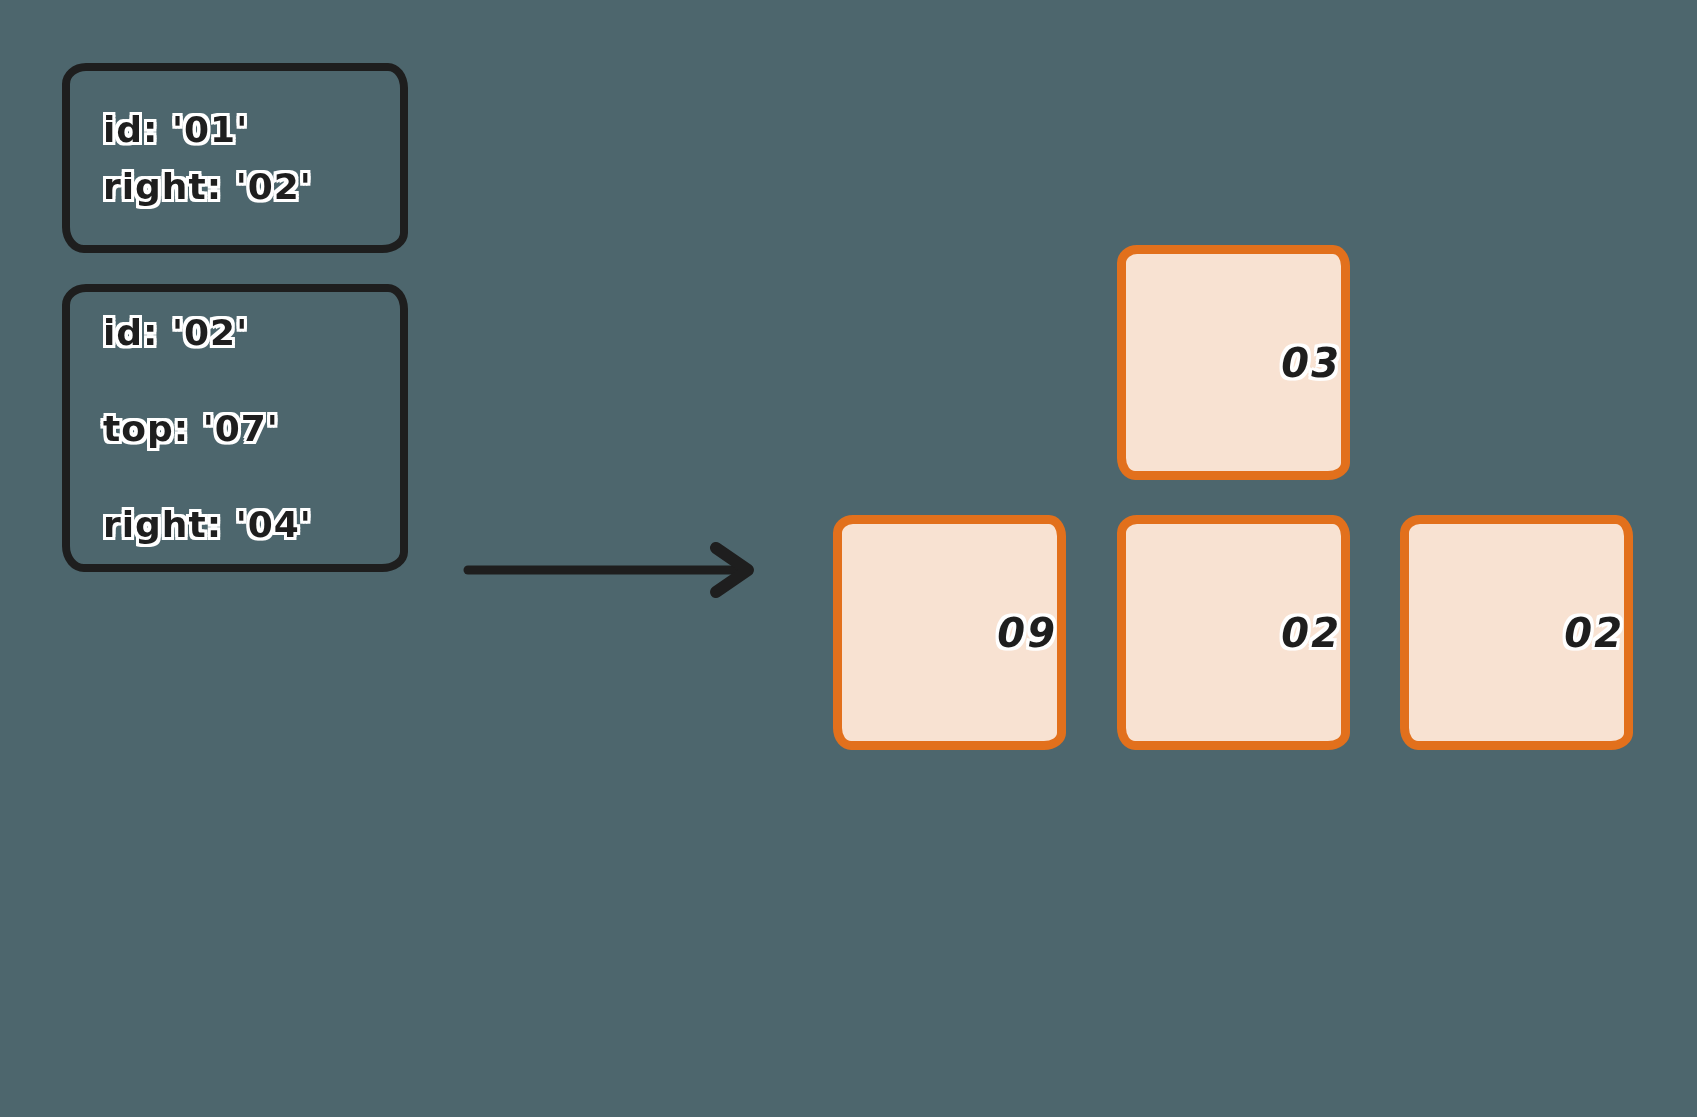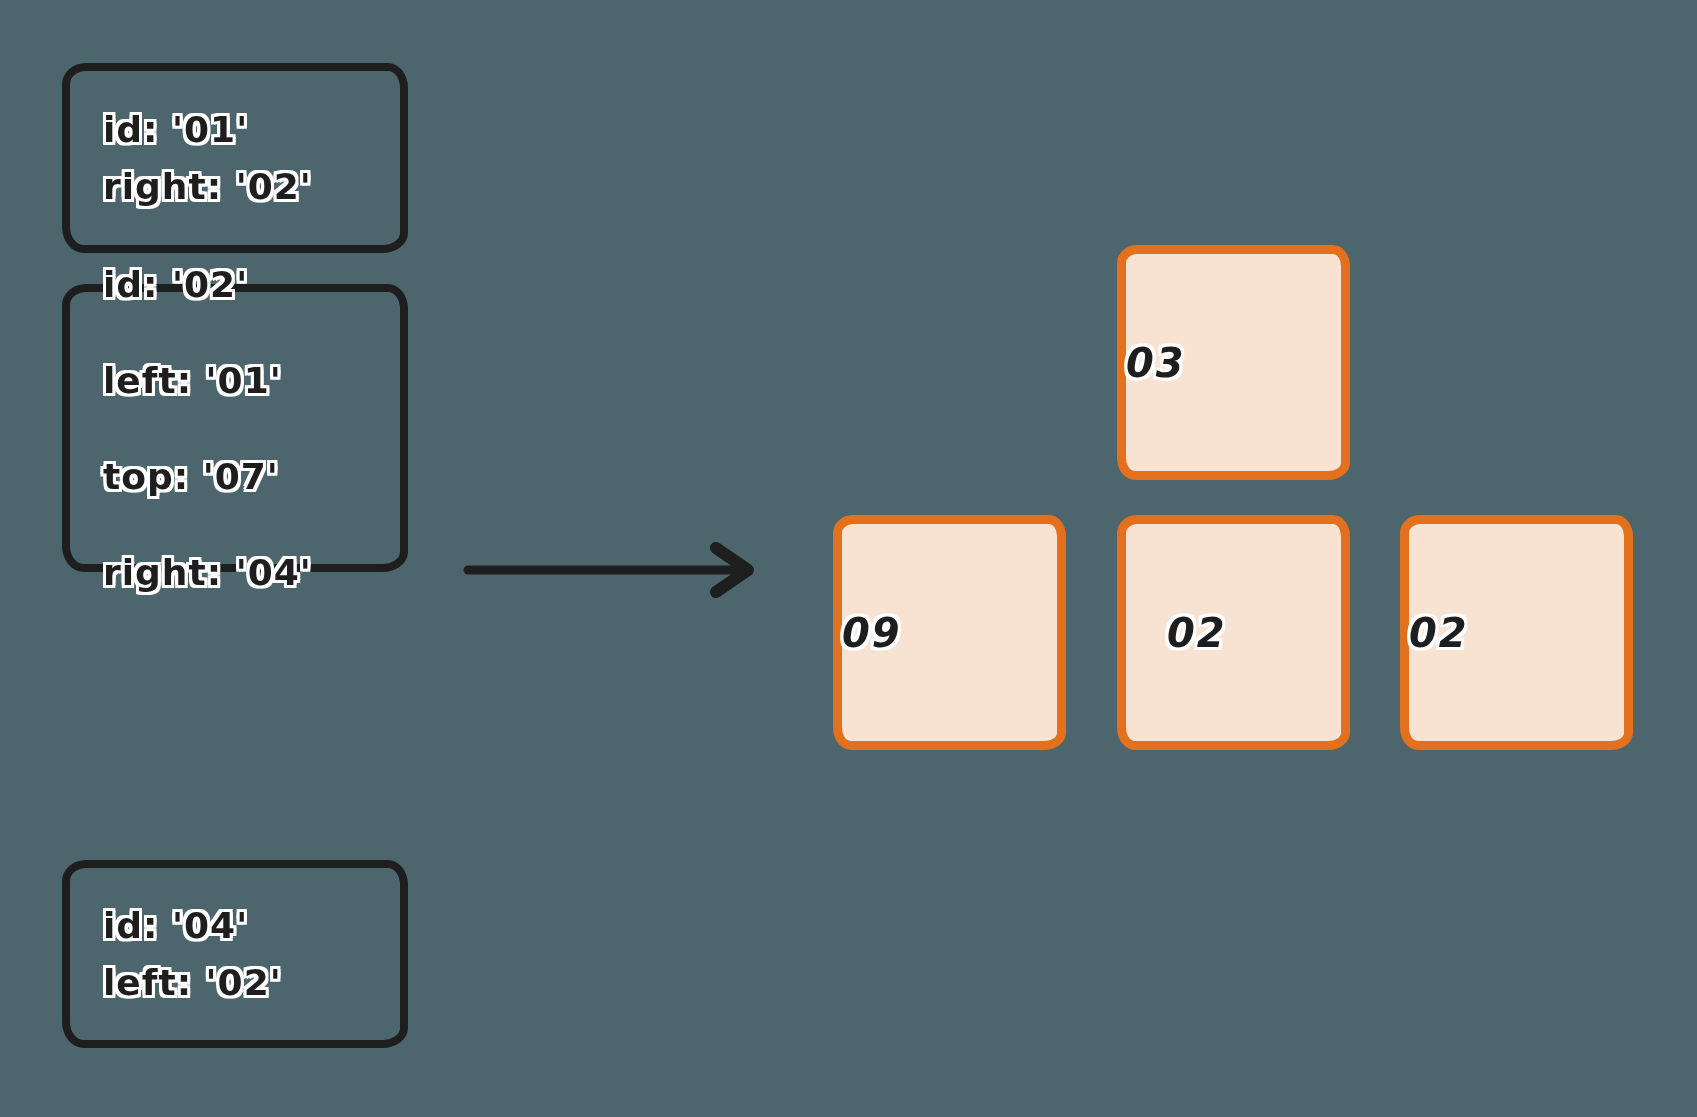--- a/index.html
+++ b/index.html
@@ -62,21 +62,21 @@
   
   .tile {
     position: absolute;
     width: 233px; height: 235px;
     box-sizing: border-box;
     background: var(--tile-fill);
     border: 9px solid var(--tile-stroke);
     border-radius: 20px 17px 22px 18px / 18px 21px 17px 22px;
     display: flex;
     align-items: center;
-    justify-content: flex-start;
+    justify-content: flex-end;
   }
   .tile-01 { left: 833px;  top: 515px; }
   .tile-02 { left: 1117px; top: 515px; padding-left: 41px; }
   .tile-03 { left: 1117px; top: 245px; }
   .tile-04 { left: 1400px; top: 515px; }
   .tile-label {
     font-size: 40px;
     font-weight: bold;
     font-style: italic;
     color: var(--text-dark);
@@ -93,30 +93,25 @@
 
 <div class="canvas">
 
   <div class="card card-1">
     <div class="line">id: '01'</div>
     <div class="line">right: '02'</div>
   </div>
 
   <div class="card card-2">
     <div class="line">id: '02'</div>
-    <div class="line">left: '01'</div>
     <div class="line">top: '07'</div>
     <div class="line">right: '04'</div>
   </div>
 
 
-  <div class="card card-4">
-    <div class="line">id: '04'</div>
-    <div class="line">left: '02'</div>
-  </div>
 
   <svg class="arrow" viewBox="0 0 1697 1117" xmlns="http://www.w3.org/2000/svg" aria-hidden="true">
     <line x1="468" y1="570" x2="734" y2="570" stroke="#1e1e1e" stroke-width="9" stroke-linecap="round"></line>
     <polyline points="716,548 748,570 716,592" fill="none" stroke="#1e1e1e" stroke-width="12" stroke-linecap="round" stroke-linejoin="round"></polyline>
   </svg>
 
   <div class="tile tile-03">
     <span class="tile-label">03</span>
   </div>
 

